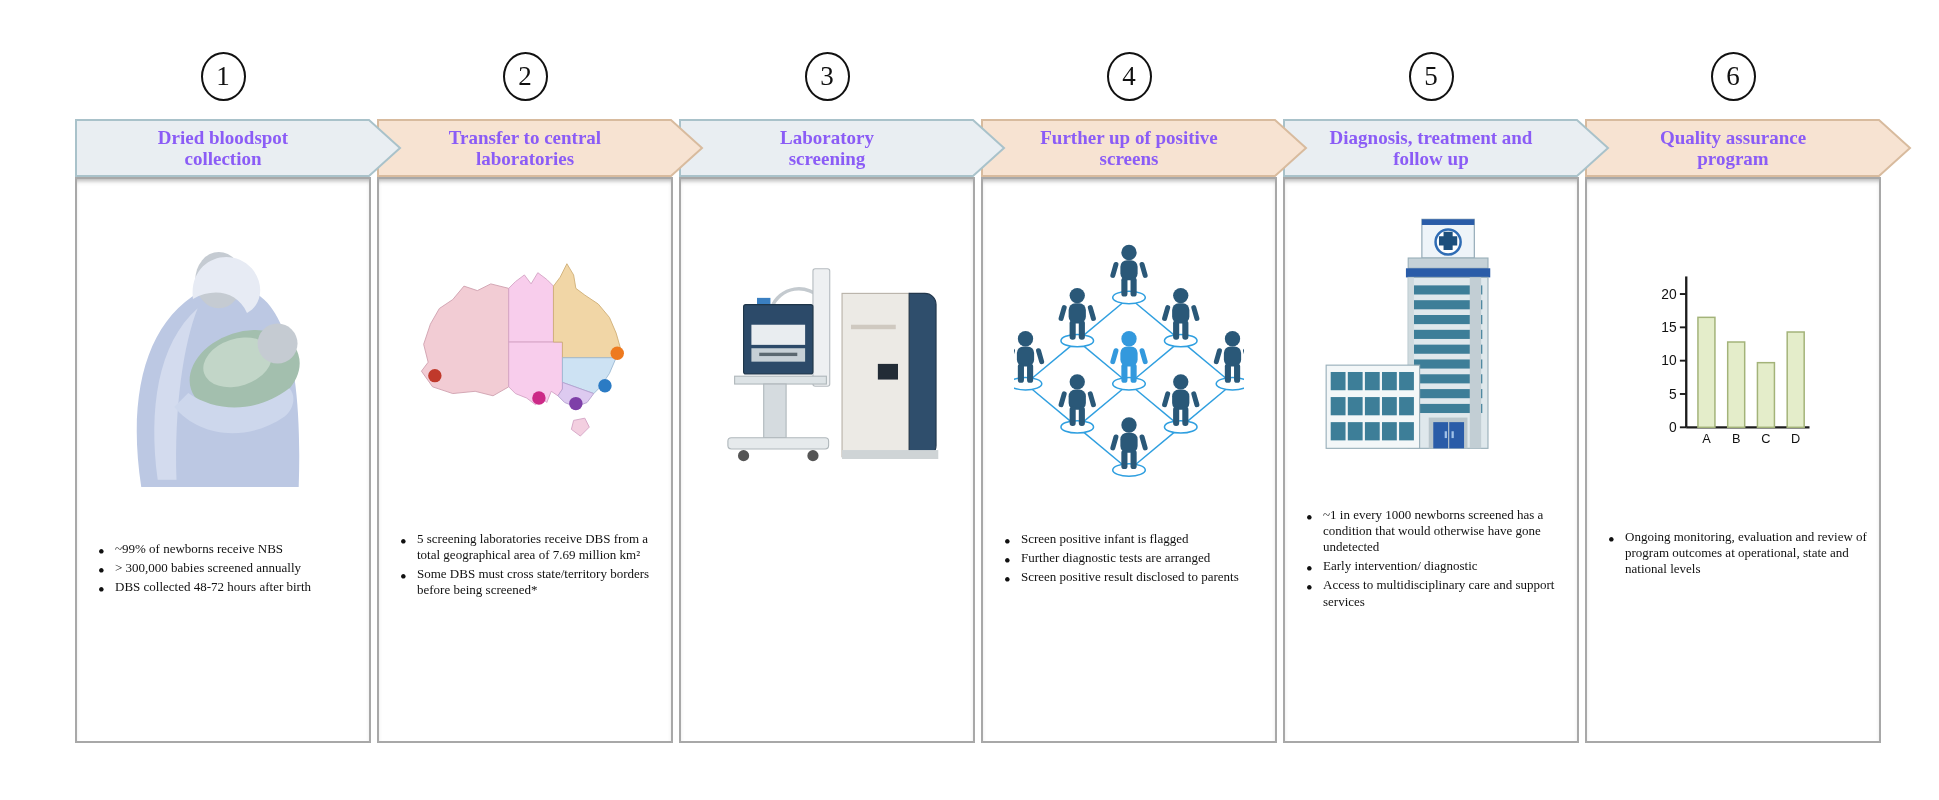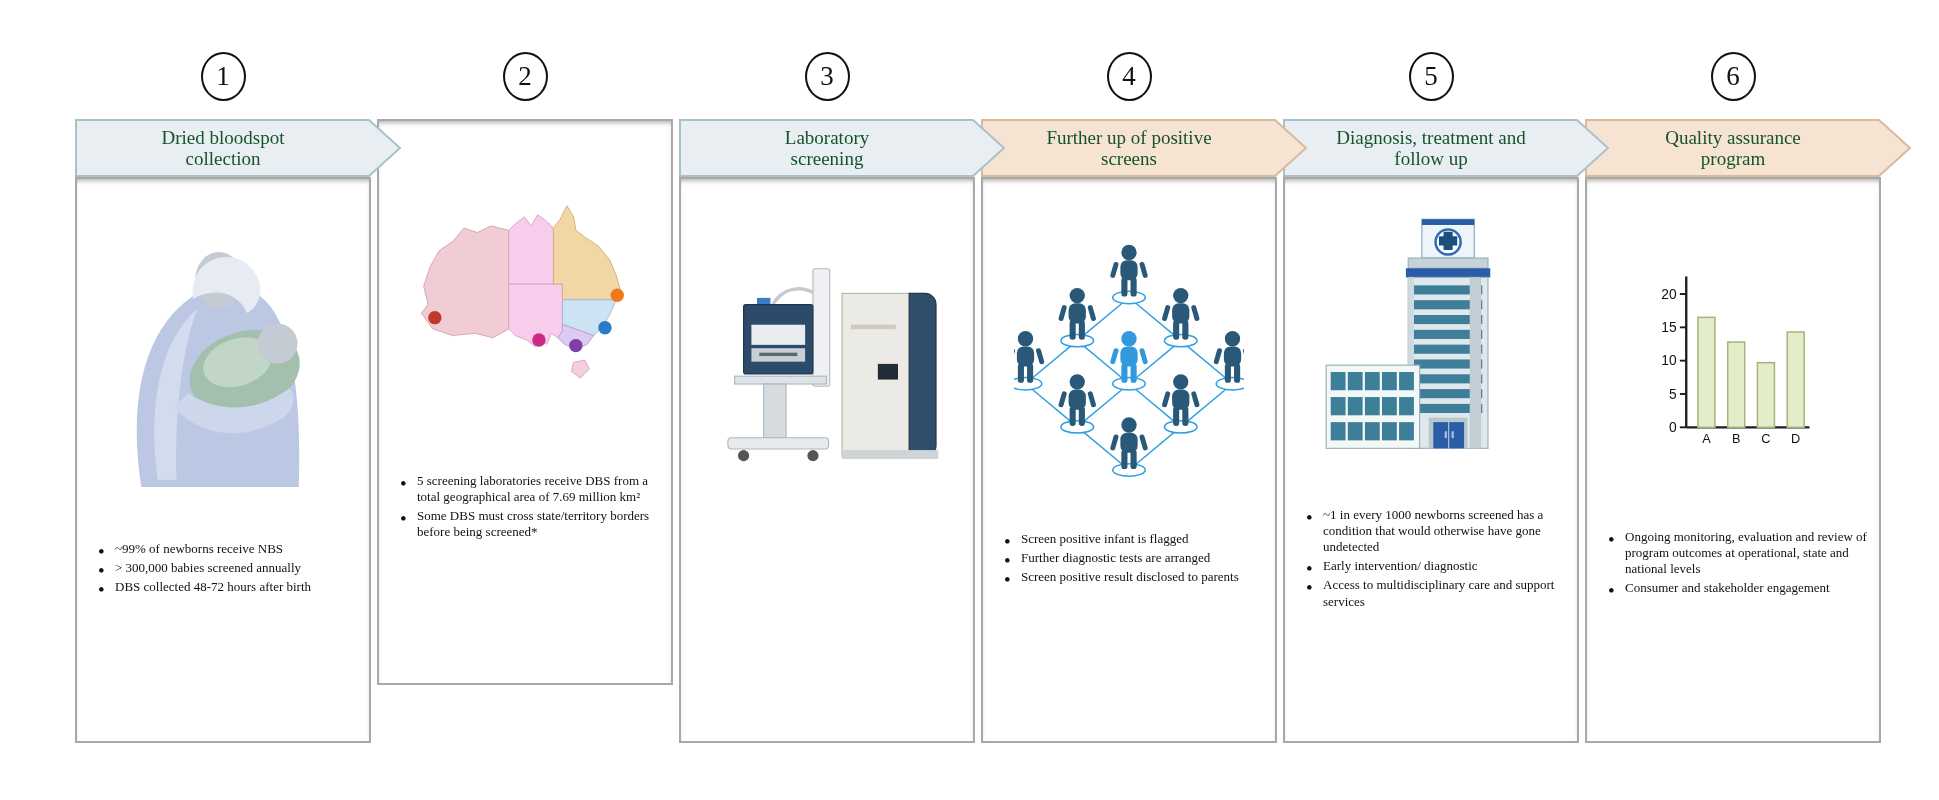--- a/index.html
+++ b/index.html
@@ -8,21 +8,21 @@
   #flow{position:absolute;left:75px;top:0;display:flex;gap:6px;}
   .col{position:relative;width:296px;padding-top:52px;}
   .c1{z-index:60}.c2{z-index:50}.c3{z-index:40}.c4{z-index:30}.c5{z-index:20}.c6{z-index:10}
   .badge{width:41px;height:45px;border:2.5px solid #111;border-radius:50%;
          margin:0 auto 18px auto;display:flex;align-items:center;justify-content:center;
          font-size:27px;background:#fff;}
   .banner{position:relative;height:58px;}
   .banner svg{position:absolute;left:0;top:0;overflow:visible;}
   .banner-label{position:absolute;left:0;top:0;width:296px;height:58px;
                 display:flex;align-items:center;justify-content:center;text-align:center;
-                font-size:19px;line-height:1.12;white-space:pre-line;color:#14532d;}
+                font-size:19px;line-height:1.12;white-space:pre-line;color:#8b5cf6;font-weight:bold;}
   .panel{height:566px;background:#fff;border:2px solid #a8a8a8;box-sizing:border-box;
          box-shadow:inset 0 4px 4px -2px rgba(110,110,110,.5);
          display:flex;flex-direction:column;}
   .illus{display:flex;align-items:center;justify-content:center;flex:0 0 auto;}
   .i1{height:362px}.i2{height:352px}.i3{height:352px}.i4{height:352px}.i5{height:328px}.i6{height:350px}
   ul.bullets{margin:0;padding:0 12px 0 38px;list-style:none;font-size:13px;line-height:1.24;}
   ul.bullets li{position:relative;margin-bottom:3px;}
   ul.bullets li::before{content:"\2022";position:absolute;left:-17px;top:-1px;font-size:19px;}
 </style>
 </head>
@@ -60,20 +60,27 @@
           <li>&gt; 300,000 babies screened annually</li>
           <li>DBS collected 48-72 hours after birth</li>
         </ul>
       </div>
     </div>
 
     <div class="col c2">
       <div class="badge">
           <span>2</span>
         </div>
+      <div class="banner">
+        <svg width="326" height="58">
+          <polygon points="1,1 294,1 325,29 294,57 1,57" fill="#f7e3d2" stroke="#d8bb9e" stroke-width="2"></polygon>
+        </svg>
+        <div class="banner-label">Transfer to central
+laboratories</div>
+      </div>
       <div class="panel">
         <div class="illus i2">
           <svg width="235" height="205" viewBox="0 0 210 180">
             <path d="M90,30 L74,26 L62,32 L50,28 L40,40 L28,48 L20,62 L14,80 L18,96 L12,104 L22,118 L40,124 L60,122 L76,126 L90,118 Z" fill="#f2ccd4" stroke="#cfa0ae" stroke-width="0.8"></path>
             <path d="M90,30 L96,24 L104,18 L110,26 L116,16 L124,22 L130,28 L130,78 L90,78 Z" fill="#f8cdec" stroke="#d3a2c4" stroke-width="0.8"></path>
             <path d="M90,78 L138,78 L138,120 L134,126 L128,122 L124,132 L118,126 L114,134 L106,128 L96,124 L90,118 Z" fill="#f8cdec" stroke="#d3a2c4" stroke-width="0.8"></path>
             <path d="M130,28 L136,20 L142,8 L148,18 L150,30 L158,36 L170,44 L180,56 L186,70 L190,84 L186,92 L138,92 L138,78 L130,78 Z" fill="#f1d6a6" stroke="#cfae76" stroke-width="0.8"></path>
             <path d="M138,92 L186,92 L180,106 L172,118 L166,124 L138,114 Z" fill="#cde2f3" stroke="#9cb8d2" stroke-width="0.8"></path>
             <path d="M138,114 L166,124 L160,132 L150,136 L140,132 L134,126 L138,120 Z" fill="#ddcaf0" stroke="#b4a0cf" stroke-width="0.8"></path>
             <path d="M148,148 L158,146 L162,154 L154,162 L146,156 Z" fill="#f3cfe0" stroke="#d3a2c4" stroke-width="0.8"></path>
@@ -283,19 +290,18 @@
               <rect x="75" y="77.7090909090909" width="16" height="80.2909090909091" fill="#e4edca" stroke="#a3b379" stroke-width="1.4"></rect>
               <text x="83" y="173" text-anchor="middle" font-size="12" fill="#111" font-family="&quot;Liberation Sans&quot;, sans-serif">B</text>
               <rect x="103" y="97.15454545454546" width="16" height="60.84545454545454" fill="#e4edca" stroke="#a3b379" stroke-width="1.4"></rect>
               <text x="111" y="173" text-anchor="middle" font-size="12" fill="#111" font-family="&quot;Liberation Sans&quot;, sans-serif">C</text>
               <rect x="131" y="68.3" width="16" height="89.7" fill="#e4edca" stroke="#a3b379" stroke-width="1.4"></rect>
               <text x="139" y="173" text-anchor="middle" font-size="12" fill="#111" font-family="&quot;Liberation Sans&quot;, sans-serif">D</text>
             </svg>
         </div>
         <ul class="bullets">
           <li>Ongoing monitoring, evaluation and review of program outcomes at operational, state and national levels</li>
-          <li>Consumer and stakeholder engagement</li>
         </ul>
       </div>
     </div>
 
   </div>
 </div>
 
 </body></html>

